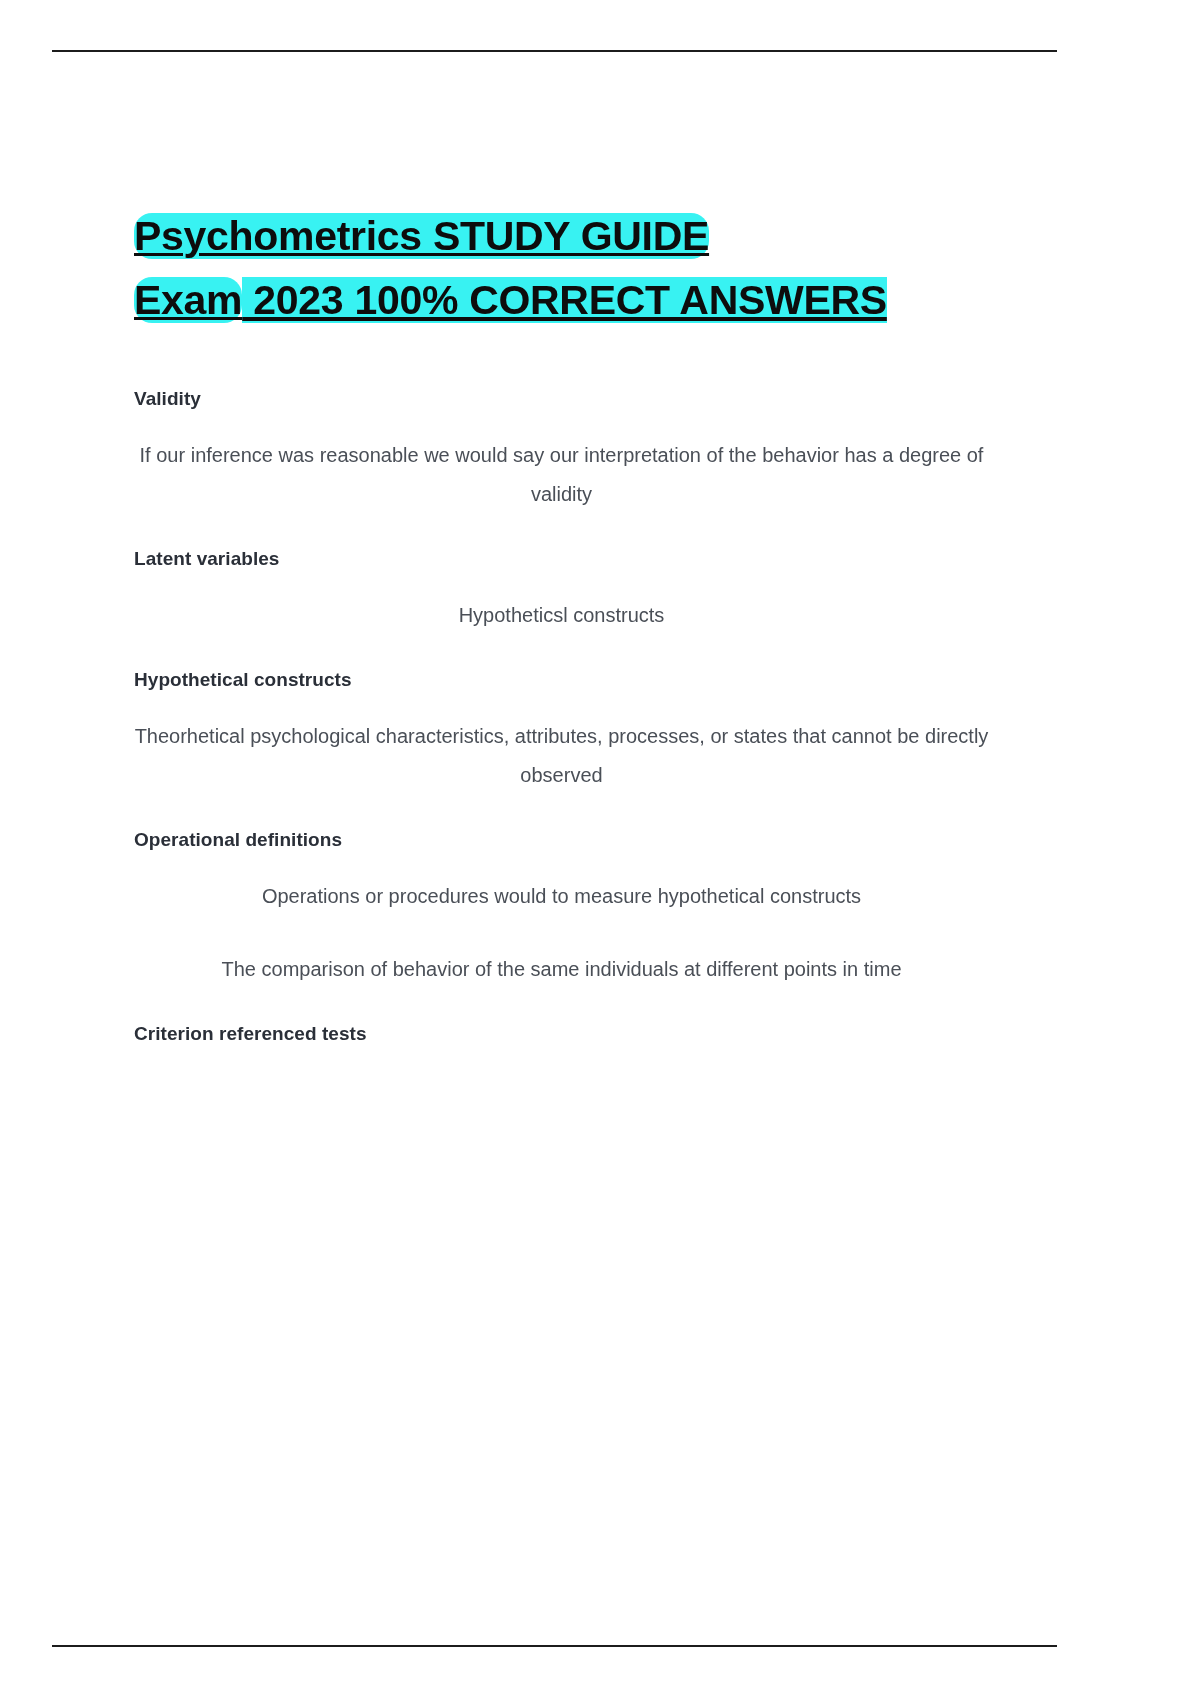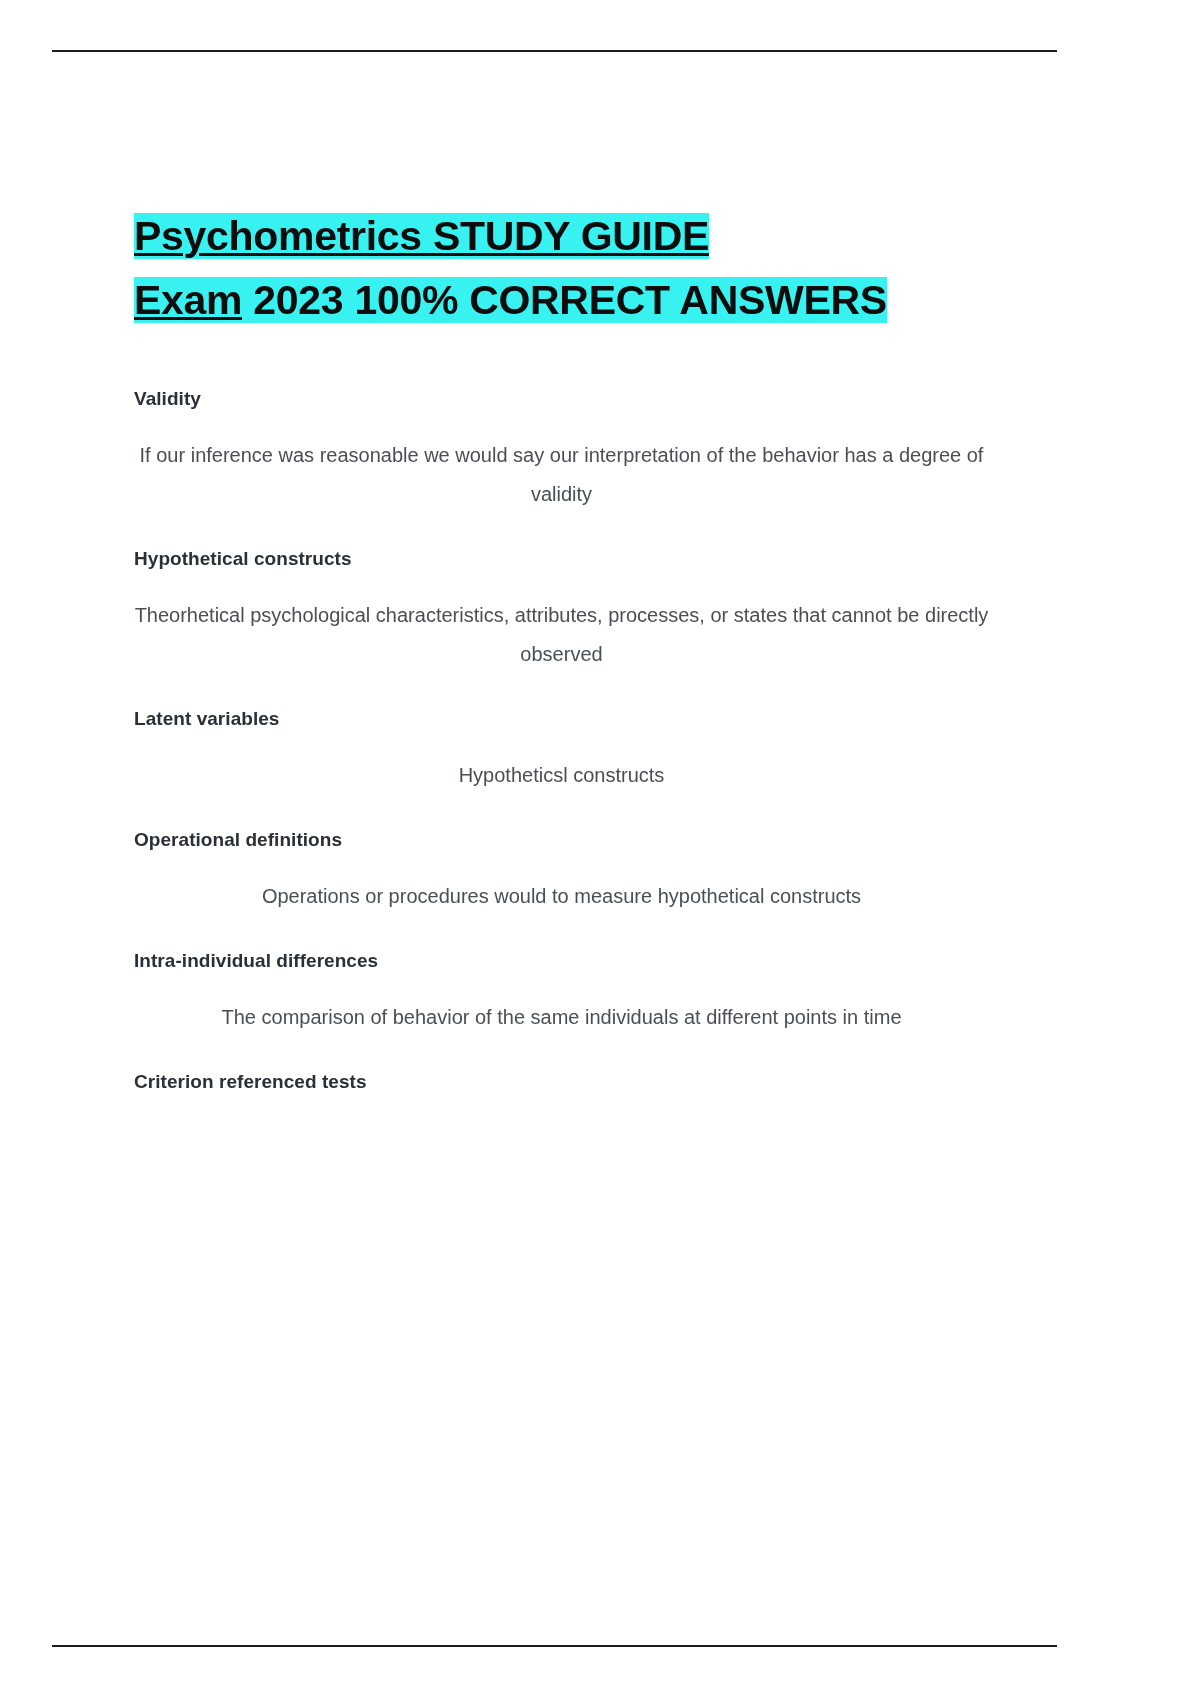--- a/index.html
+++ b/index.html
@@ -43,26 +43,28 @@
     font-size: 41px;
     line-height: 1.55;
     font-weight: bold;
     color: #0d0d0d;
     margin: 0;
     letter-spacing: -0.3px;
   }
   .doc-title .hl {
     background: #38f2f2;
     box-decoration-break: clone;
+    text-decoration: underline;
     -webkit-box-decoration-break: clone;
   }
   .doc-title .u {
     text-decoration: underline;
     text-underline-offset: 3px;
     text-decoration-thickness: 3px;
+    border-radius: 18px;
   }
 
   .body-block {
     margin-top: 56px;
   }
 
   .term {
     font-size: 19px;
     font-weight: bold;
     color: #2a2f38;
@@ -95,37 +97,36 @@
     </h1>
 
     <div class="body-block">
 
       <div class="entry">
         <p class="term">Validity</p>
         <p class="definition">If our inference was reasonable we would say our interpretation of the behavior has a degree of validity</p>
       </div>
 
       <div class="entry">
-        <p class="term">Hypothetical constructs</p>
-        <p class="definition">Theorhetical psychological characteristics, attributes, processes, or states that cannot be directly observed</p>
+        <p class="term">Latent variables</p>
+        <p class="definition">Hypotheticsl constructs</p>
       </div>
 
       <div class="entry">
-        <p class="term">Latent variables</p>
-        <p class="definition">Hypotheticsl constructs</p>
+        <p class="term">Hypothetical constructs</p>
+        <p class="definition">Theorhetical psychological characteristics, attributes, processes, or states that cannot be directly observed</p>
       </div>
 
       <div class="entry">
         <p class="term">Operational definitions</p>
         <p class="definition">Operations or procedures would to measure hypothetical constructs</p>
       </div>
 
 
       <div class="entry">
-        <p class="term">Intra-individual differences</p>
         <p class="definition">The comparison of behavior of the same individuals at different points in time</p>
       </div>
 
       <div class="entry">
         <p class="term">Criterion referenced tests</p>
       </div>
 
     </div>
   </div>
 

